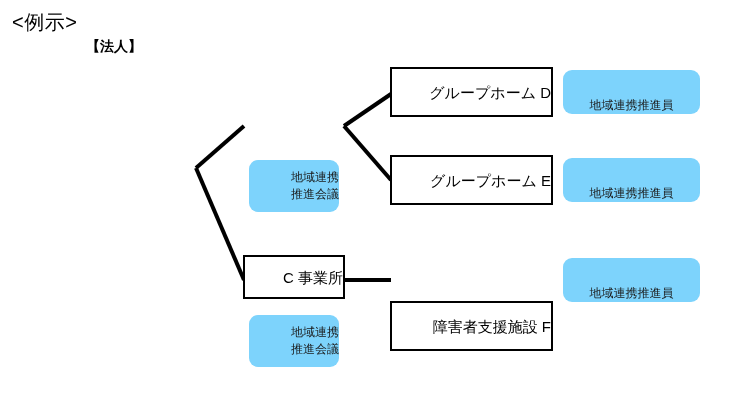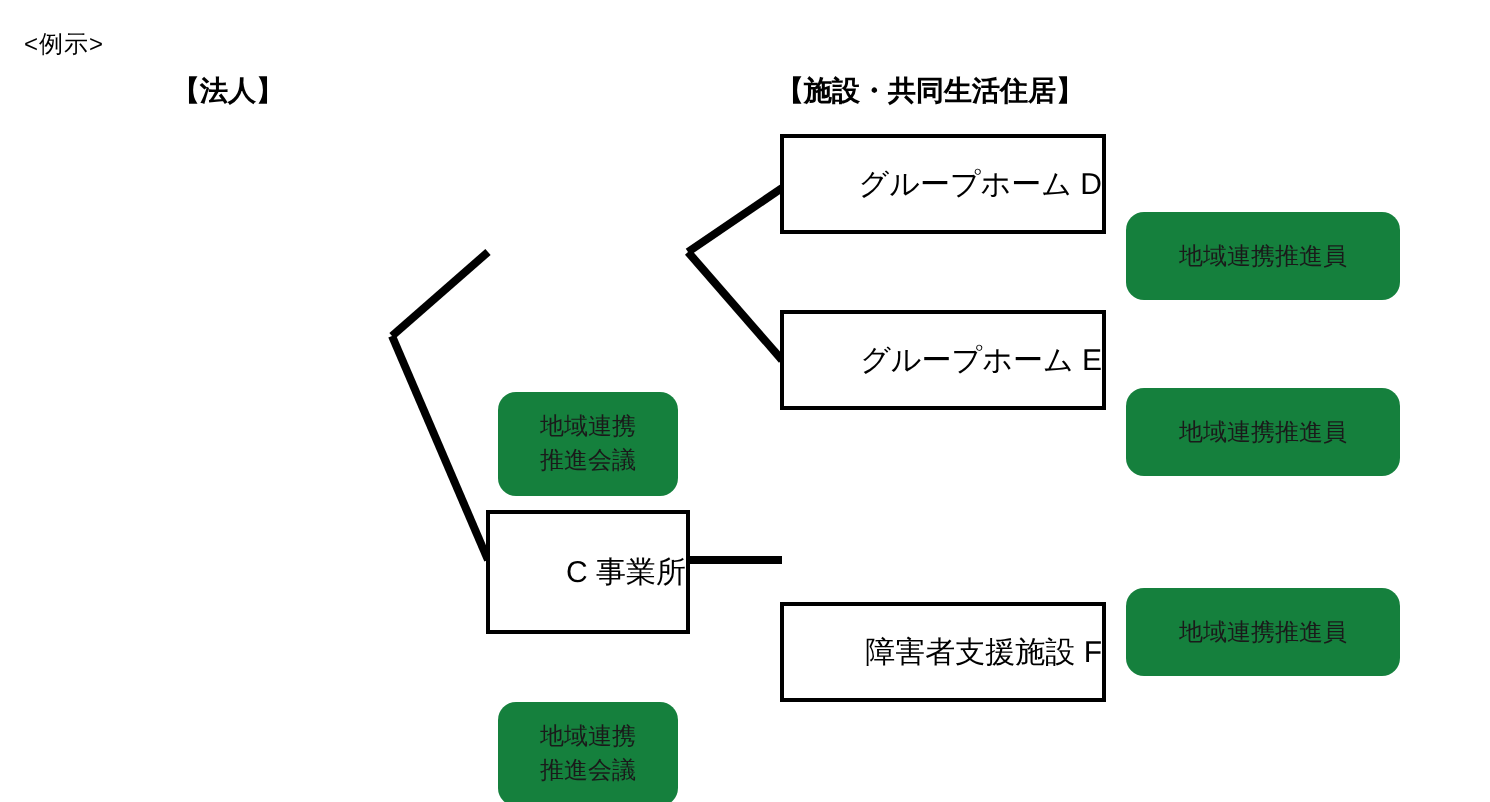--- a/index.html
+++ b/index.html
@@ -20,21 +20,21 @@
     overflow: hidden;
   }
 
   
   .abs { position: absolute; box-sizing: border-box; }
 
   
   .title {
     left: 12px;
     top: 12px;
-    font-size: 12px;
+    font-size: 20px;
     line-height: 20px;
     letter-spacing: 0.5px;
     white-space: nowrap;
     text-align: right;
   }
 
   
   .col-header {
     font-size: 14px;
     line-height: 18px;
@@ -53,31 +53,30 @@
     justify-content: flex-end;
     text-align: center;
     font-size: 15px;
     line-height: 19px;
     white-space: nowrap;
     z-index: 3;
   }
 
   
   .pink-label {
-    background: #15803d;
+    background: #7dd3fc;
     border-radius: 9px;
     display: flex;
-    align-items: center;
+    align-items: flex-end;
     justify-content: center;
     text-align: center;
     font-size: 12px;
     line-height: 17px;
     color: #1a1a1a;
     z-index: 2;
-    margin-top: 36px;
   }
   .pink-label.two-line { font-size: 12px; }
 
   
   #connectors {
     position: absolute;
     left: 0;
     top: 0;
     width: 745px;
     height: 401px;
@@ -89,38 +88,37 @@
 </head>
 <body>
 
 <div id="canvas">
 
   <div class="abs title">&lt;例示&gt;</div>
 
   <div class="abs col-header" style="left:86px;">【法人】</div>
 
 
-  <div class="abs col-header" style="left:388px;">【施設・共同生活住居】</div>
 
   <svg id="connectors" viewBox="0 0 745 401" xmlns="http://www.w3.org/2000/svg">
 
     <line x1="196" y1="168" x2="244" y2="126"></line>
 
     <line x1="196" y1="168" x2="244" y2="280"></line>
 
     <line x1="344" y1="126" x2="391" y2="94"></line>
 
     <line x1="344" y1="126" x2="391" y2="180"></line>
 
     <line x1="344" y1="280" x2="391" y2="280"></line>
   </svg>
 
 
 
-  <div class="abs node-box" style="left:243px; top:255px; width:102px; height:62px;">
+  <div class="abs node-box" style="left:243px; top:255px; width:102px; height:44px;">
     <span>C 事業所</span>
   </div>
 
   <div class="abs node-box" style="left:390px; top:67px; width:163px; height:50px;">
     <span>グループホーム D</span>
   </div>
 
   <div class="abs node-box" style="left:390px; top:155px; width:163px; height:50px;">
     <span>グループホーム E</span>
   </div>

